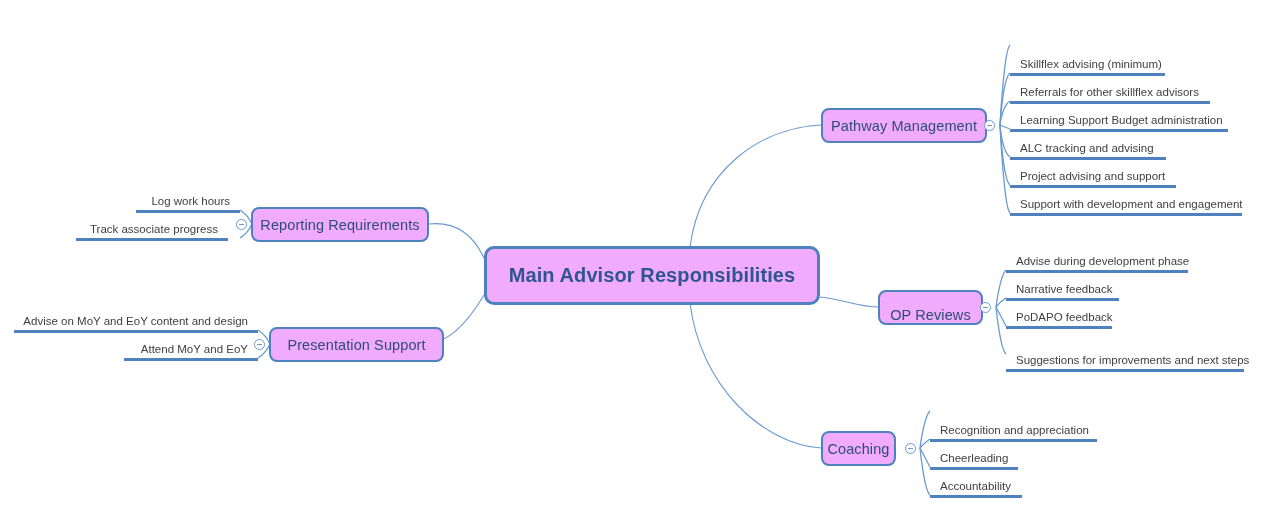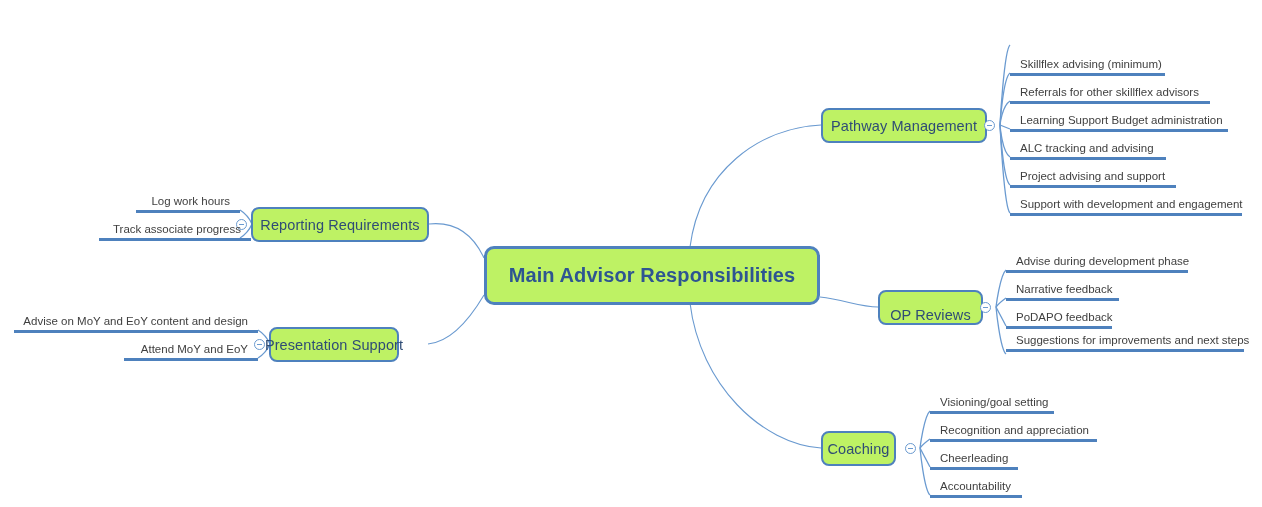--- a/index.html
+++ b/index.html
@@ -22,21 +22,21 @@
   #edges {
     position: absolute;
     left: 0; top: 0;
     width: 1262px; height: 507px;
     pointer-events: none;
   }
 
   
   .node-box {
     position: absolute;
-    background: #bef264;
+    background: #f0abfc;
     border: 2px solid #4e81bd;
     border-radius: 8px;
     color: #2f4c75;
     display: flex;
     align-items: center;
     justify-content: center;
     white-space: nowrap;
     letter-spacing: .1px;
   }
   .node-root {
@@ -184,34 +184,30 @@
     <span class="leaf-rule"></span>
   </div>
   <div class="leaf leaf-right" style="left:1006px; top:275px; width:113px;">
     <span class="leaf-label">Narrative feedback</span>
     <span class="leaf-rule"></span>
   </div>
   <div class="leaf leaf-right" style="left:1006px; top:303px; width:106px;">
     <span class="leaf-label">PoDAPO feedback</span>
     <span class="leaf-rule"></span>
   </div>
-  <div class="leaf leaf-right" style="left:1006px; top:326px; width:238px;">
+  <div class="leaf leaf-right" style="left:1006px; top:346px; width:238px;">
     <span class="leaf-label">Suggestions for improvements and next steps</span>
     <span class="leaf-rule"></span>
   </div>
 
   <div class="node-box node-branch" style="left:821px; top:431px; width:75px; height:35px;">
     <span>Coaching</span>
   </div>
   <div class="toggle" style="left:905px; top:443px;"></div>
 
-  <div class="leaf leaf-right" style="left:930px; top:388px; width:124px;">
-    <span class="leaf-label">Visioning/goal setting</span>
-    <span class="leaf-rule"></span>
-  </div>
   <div class="leaf leaf-right" style="left:930px; top:416px; width:167px;">
     <span class="leaf-label">Recognition and appreciation</span>
     <span class="leaf-rule"></span>
   </div>
   <div class="leaf leaf-right" style="left:930px; top:444px; width:88px;">
     <span class="leaf-label">Cheerleading</span>
     <span class="leaf-rule"></span>
   </div>
   <div class="leaf leaf-right" style="left:930px; top:472px; width:92px;">
     <span class="leaf-label">Accountability</span>
@@ -220,26 +216,26 @@
 
   <div class="node-box node-branch" style="left:251px; top:207px; width:178px; height:35px;">
     <span>Reporting Requirements</span>
   </div>
   <div class="toggle" style="left:236px; top:219px;"></div>
 
   <div class="leaf leaf-left" style="left:136px; top:187px; width:104px;">
     <span class="leaf-label">Log work hours</span>
     <span class="leaf-rule"></span>
   </div>
-  <div class="leaf leaf-left" style="left:99px; top:215px; width:152px;">
+  <div class="leaf leaf-left" style="left:76px; top:215px; width:152px;">
     <span class="leaf-label">Track associate progress</span>
     <span class="leaf-rule"></span>
   </div>
 
-  <div class="node-box node-branch" style="left:269px; top:327px; width:130px; height:35px;">
+  <div class="node-box node-branch" style="left:269px; top:327px; width:175px; height:35px;">
     <span>Presentation Support</span>
   </div>
   <div class="toggle" style="left:254px; top:339px;"></div>
 
   <div class="leaf leaf-left" style="left:14px; top:307px; width:244px;">
     <span class="leaf-label">Advise on MoY and EoY content and design</span>
     <span class="leaf-rule"></span>
   </div>
   <div class="leaf leaf-left" style="left:124px; top:335px; width:134px;">
     <span class="leaf-label">Attend MoY and EoY</span>

